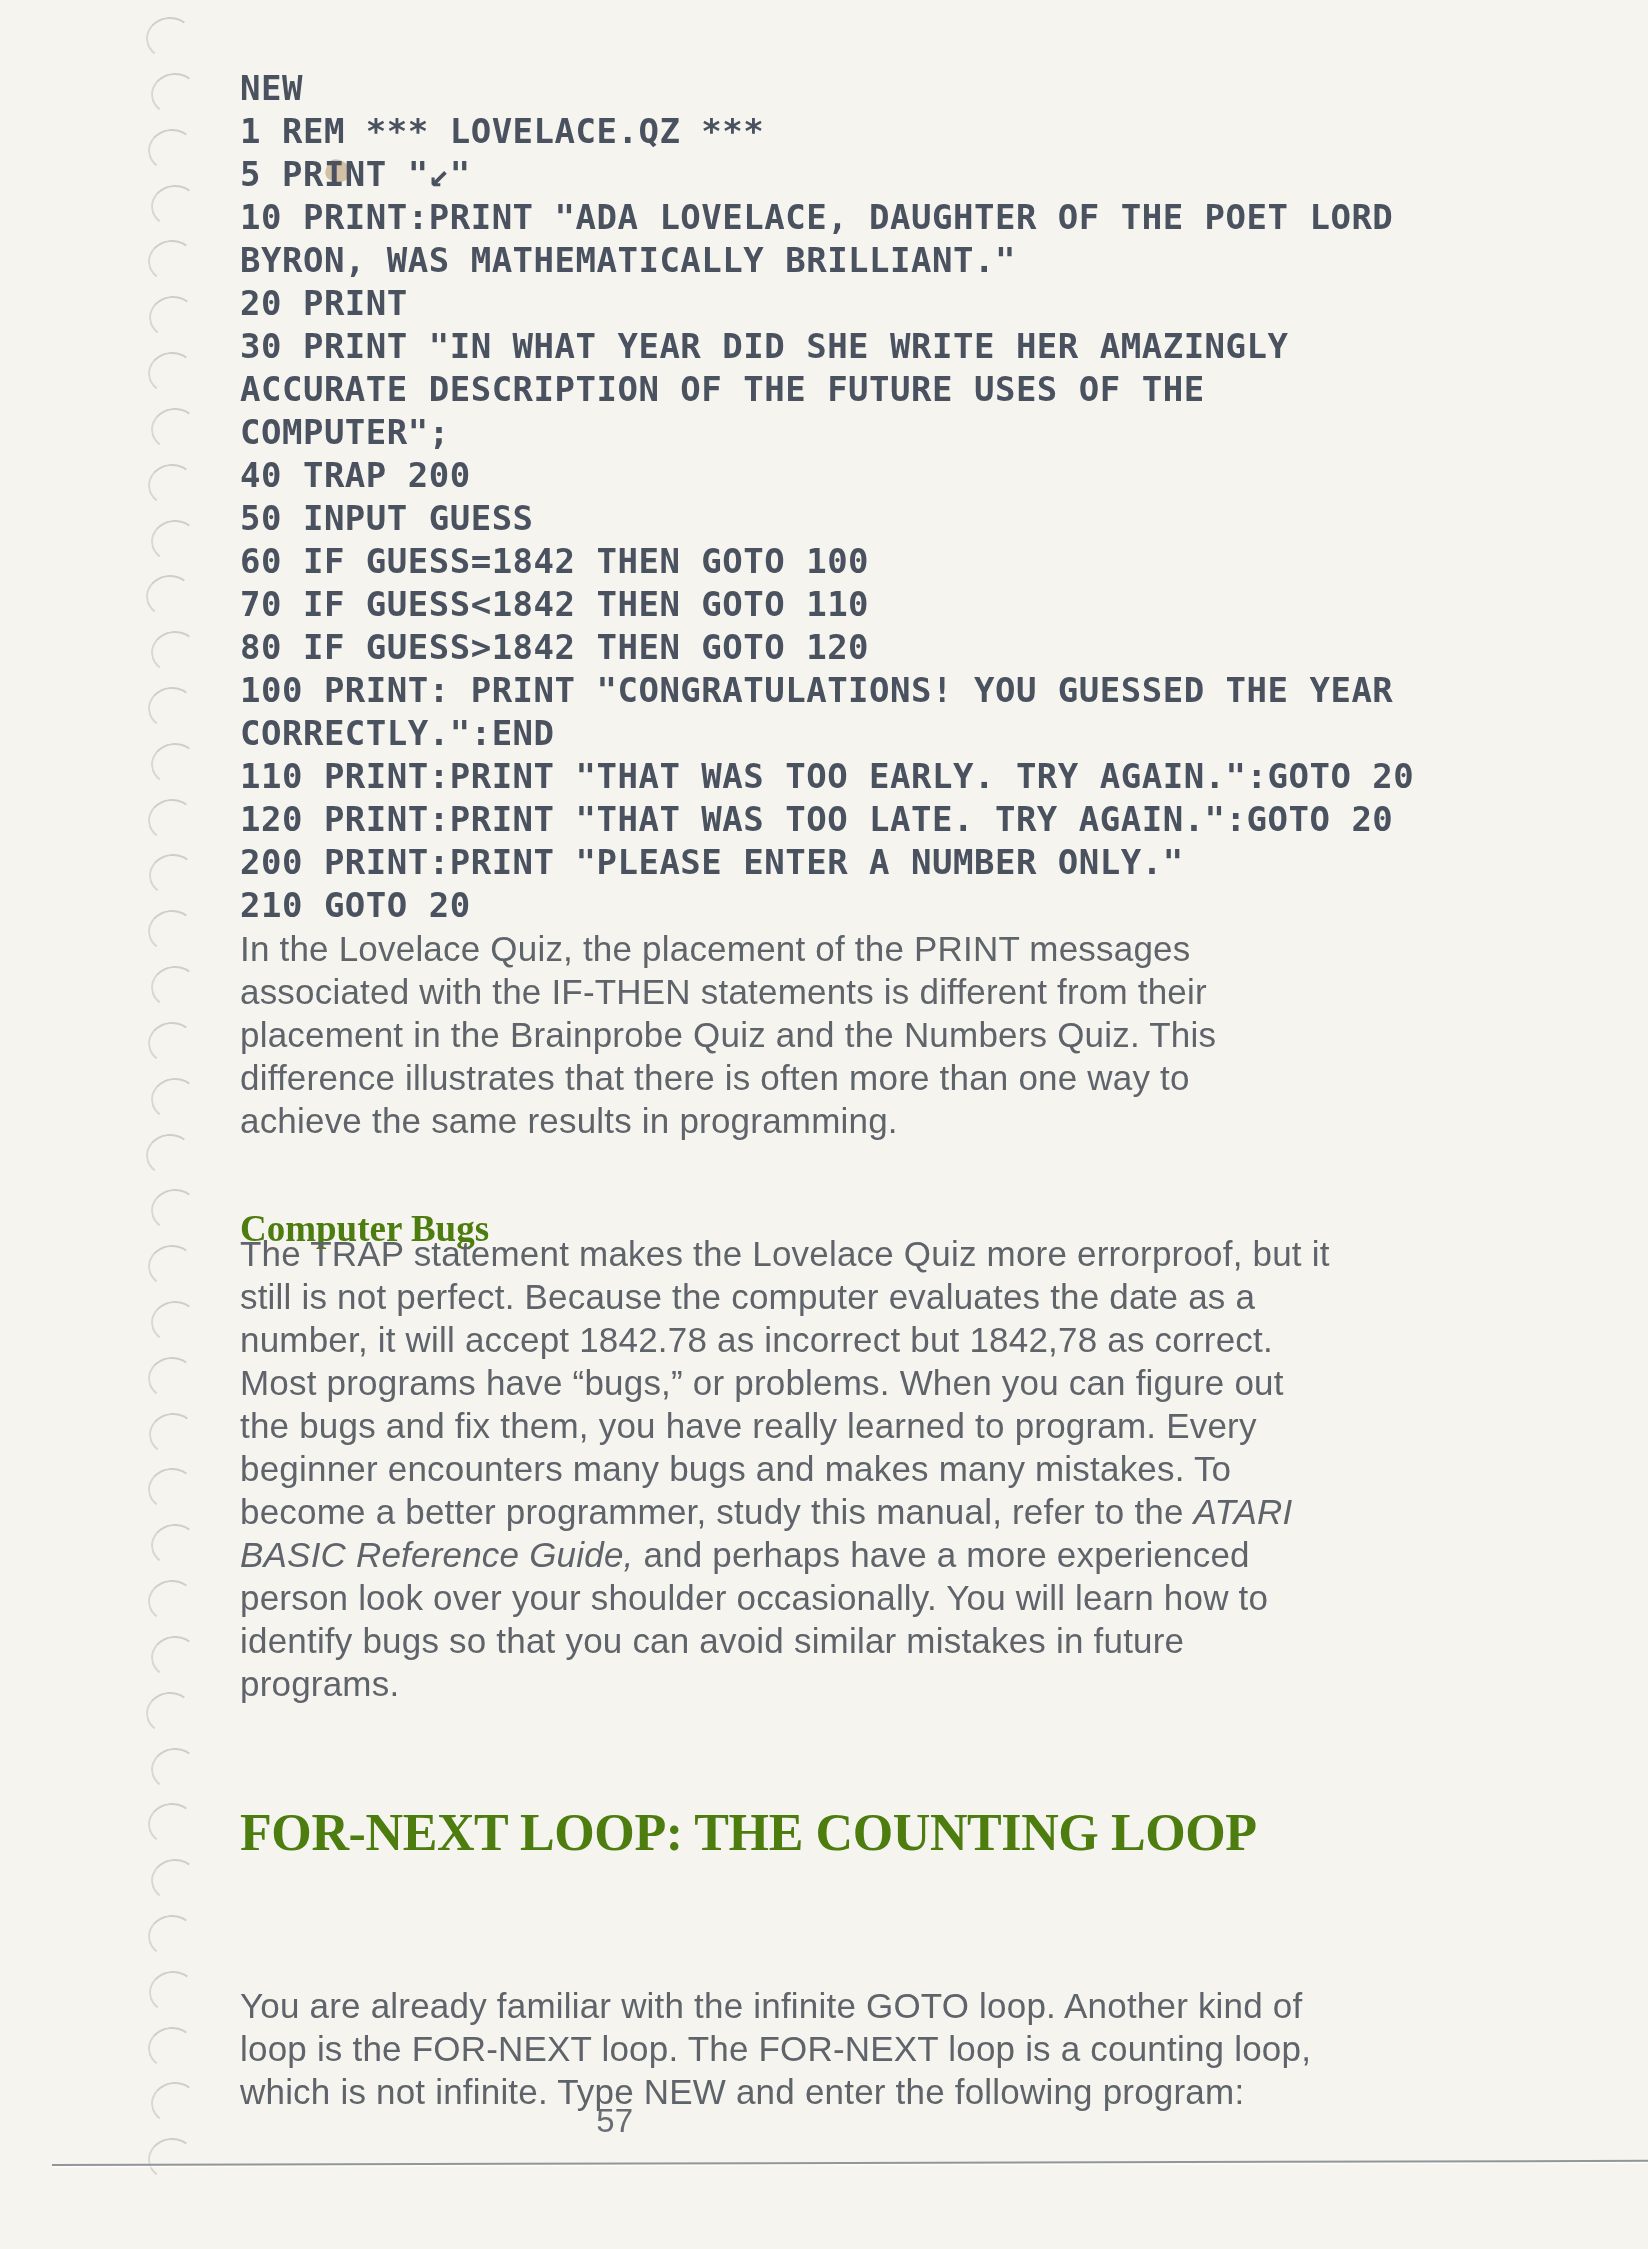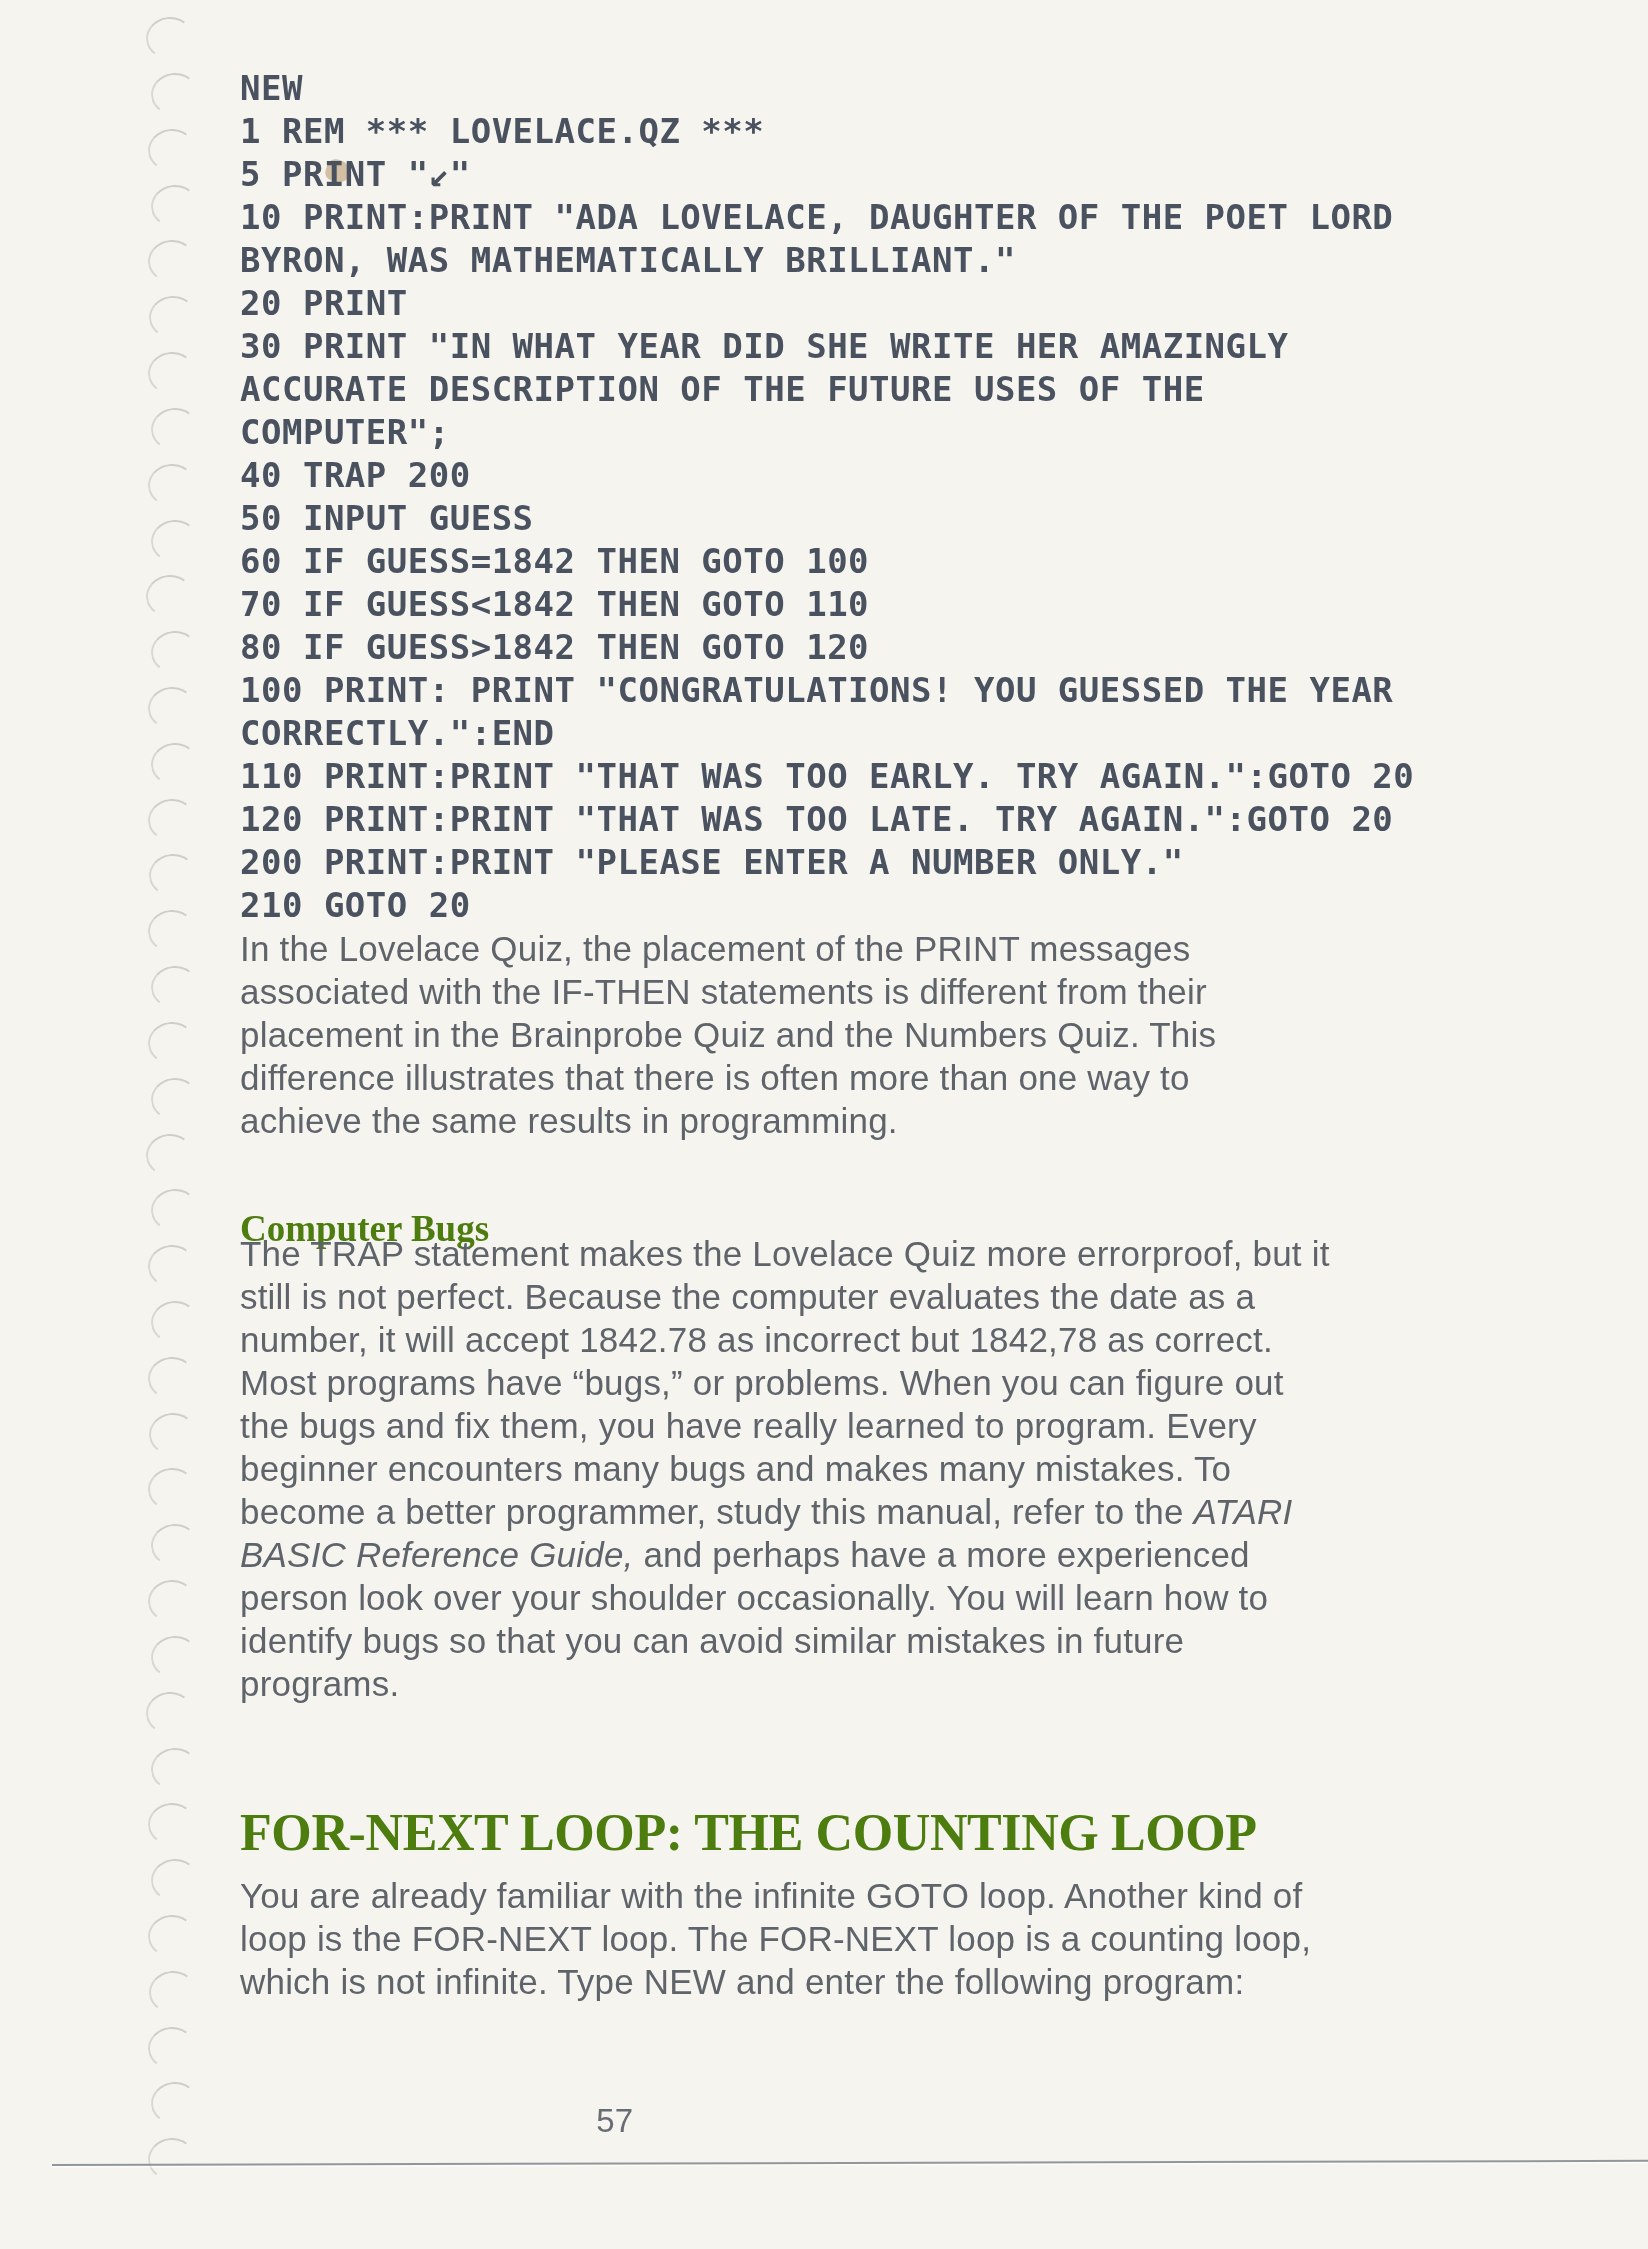--- a/index.html
+++ b/index.html
@@ -41,21 +41,21 @@
     position:absolute;
     left:240px;
     font-size:35px;
     line-height:43px;
     letter-spacing:0.2px;
     color:#5f646b;
     white-space:pre-line;
   }
   .p1{top:927px;}
   .p2{top:1232px;}
-  .p3{top:1874px;}
+  .p3{top:1984px;}
   .italic{font-style:italic;}
 
   .heading-red{
     position:absolute;
     left:240px;
     font-weight:bold;
     color:#4d7c0f;
     letter-spacing:0px;
     font-family:Liberation Serif, serif;
   }

